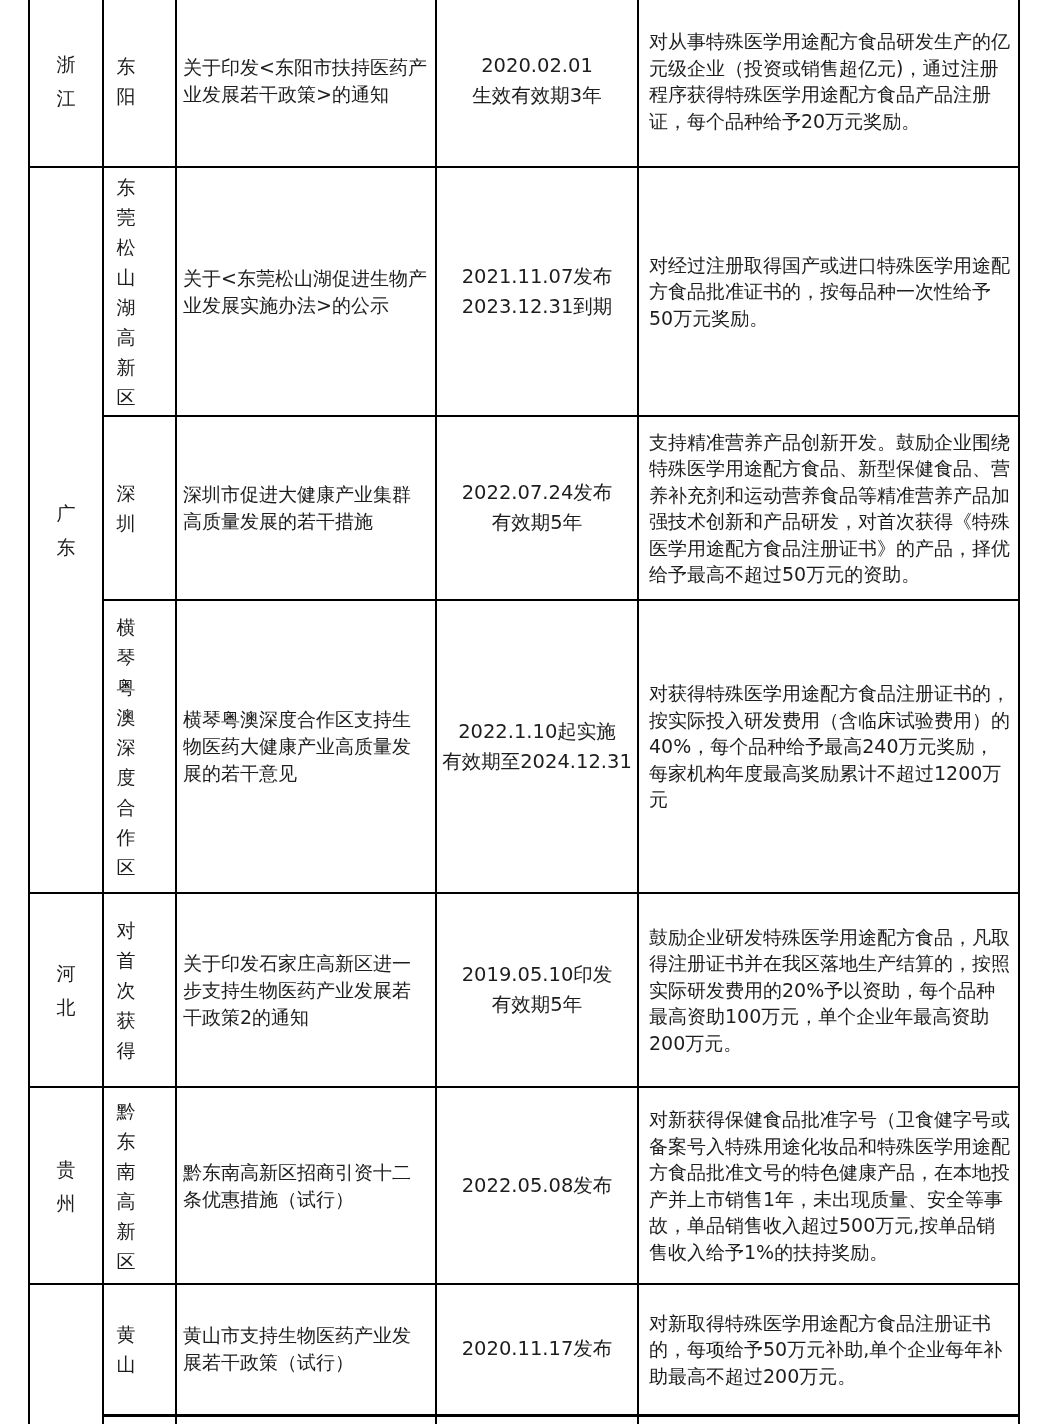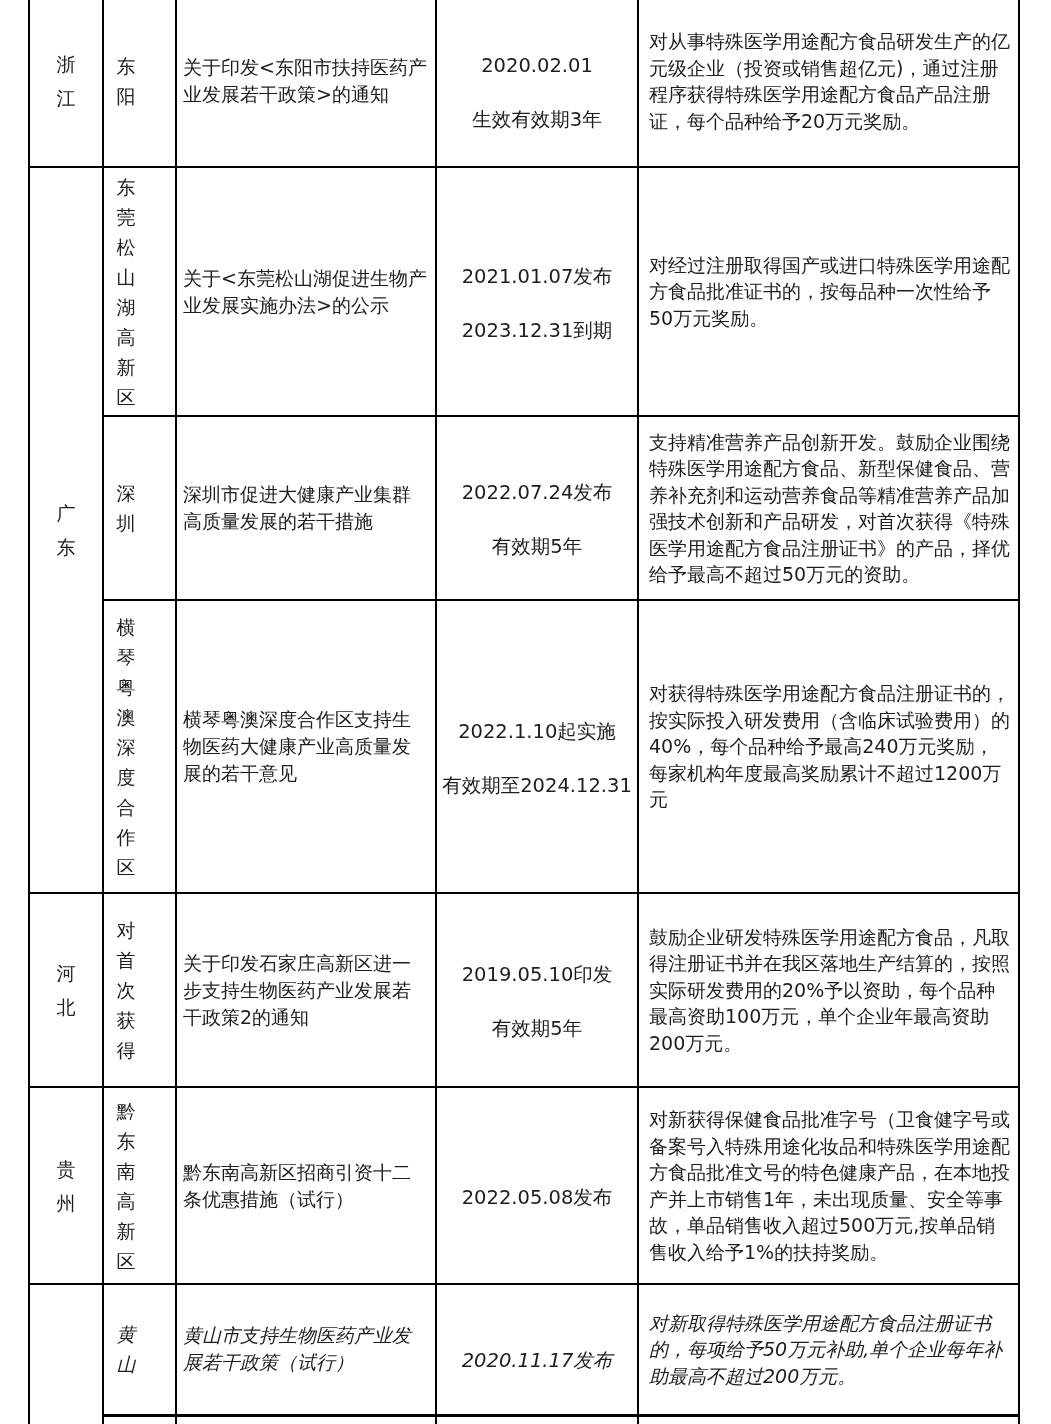--- a/index.html
+++ b/index.html
@@ -52,21 +52,21 @@
     font-size: 19px;
     line-height: 27px;
     padding: 4px 8px 4px 6px;
     text-align: left;
   }
   .date-cell {
     font-size: 19.5px;
     line-height: 30px;
     text-align: center;
   }
-  .date-line { display: block; margin-top: 24px; }
+  .date-line { display: block; }
   .desc-cell {
     font-size: 19px;
     line-height: 26.5px;
     padding: 6px 8px 6px 10px;
     text-align: left;
   }
   tr.stub-row td {
     border-top: 3px solid #000;
   }
 </style>
@@ -106,21 +106,21 @@
       <td class="cell-center" rowspan="3">
         <div class="vtext p-text">广东</div>
       </td>
       <td class="cell-center">
         <div class="vtext c-text">东莞松山湖高新区</div>
       </td>
       <td class="title-cell">
         <span>关于&lt;东莞松山湖促进生物产业发展实施办法&gt;的公示</span>
       </td>
       <td class="date-cell">
-        <span class="date-line">2021.01.07发布</span>
+        <span class="date-line">2021.11.07发布</span>
         <span class="date-line">2023.12.31到期</span>
       </td>
       <td class="desc-cell">
         <span>对经过注册取得国产或进口特殊医学用途配方食品批准证书的，按每品种一次性给予50万元奖励。</span>
       </td>
     </tr>
 
     <tr style="height:184px;">
       <td class="cell-center">
         <div class="vtext c-text">深圳</div>
@@ -183,21 +183,21 @@
         <span>黔东南高新区招商引资十二条优惠措施（试行）</span>
       </td>
       <td class="date-cell">
         <span class="date-line">2022.05.08发布</span>
       </td>
       <td class="desc-cell">
         <span>对新获得保健食品批准字号（卫食健字号或备案号入特殊用途化妆品和特殊医学用途配方食品批准文号的特色健康产品，在本地投产并上市销售1年，未出现质量、安全等事故，单品销售收入超过500万元,按单品销售收入给予1%的扶持奖励。</span>
       </td>
     </tr>
 
-    <tr style="height:131px;font-style:italic;">
+    <tr style="height:131px;">
       <td class="cell-center" rowspan="2">
         <div class="vtext p-text"></div>
       </td>
       <td class="cell-center">
         <div class="vtext c-text">黄山</div>
       </td>
       <td class="title-cell">
         <span>黄山市支持生物医药产业发展若干政策（试行）</span>
       </td>
       <td class="date-cell">

